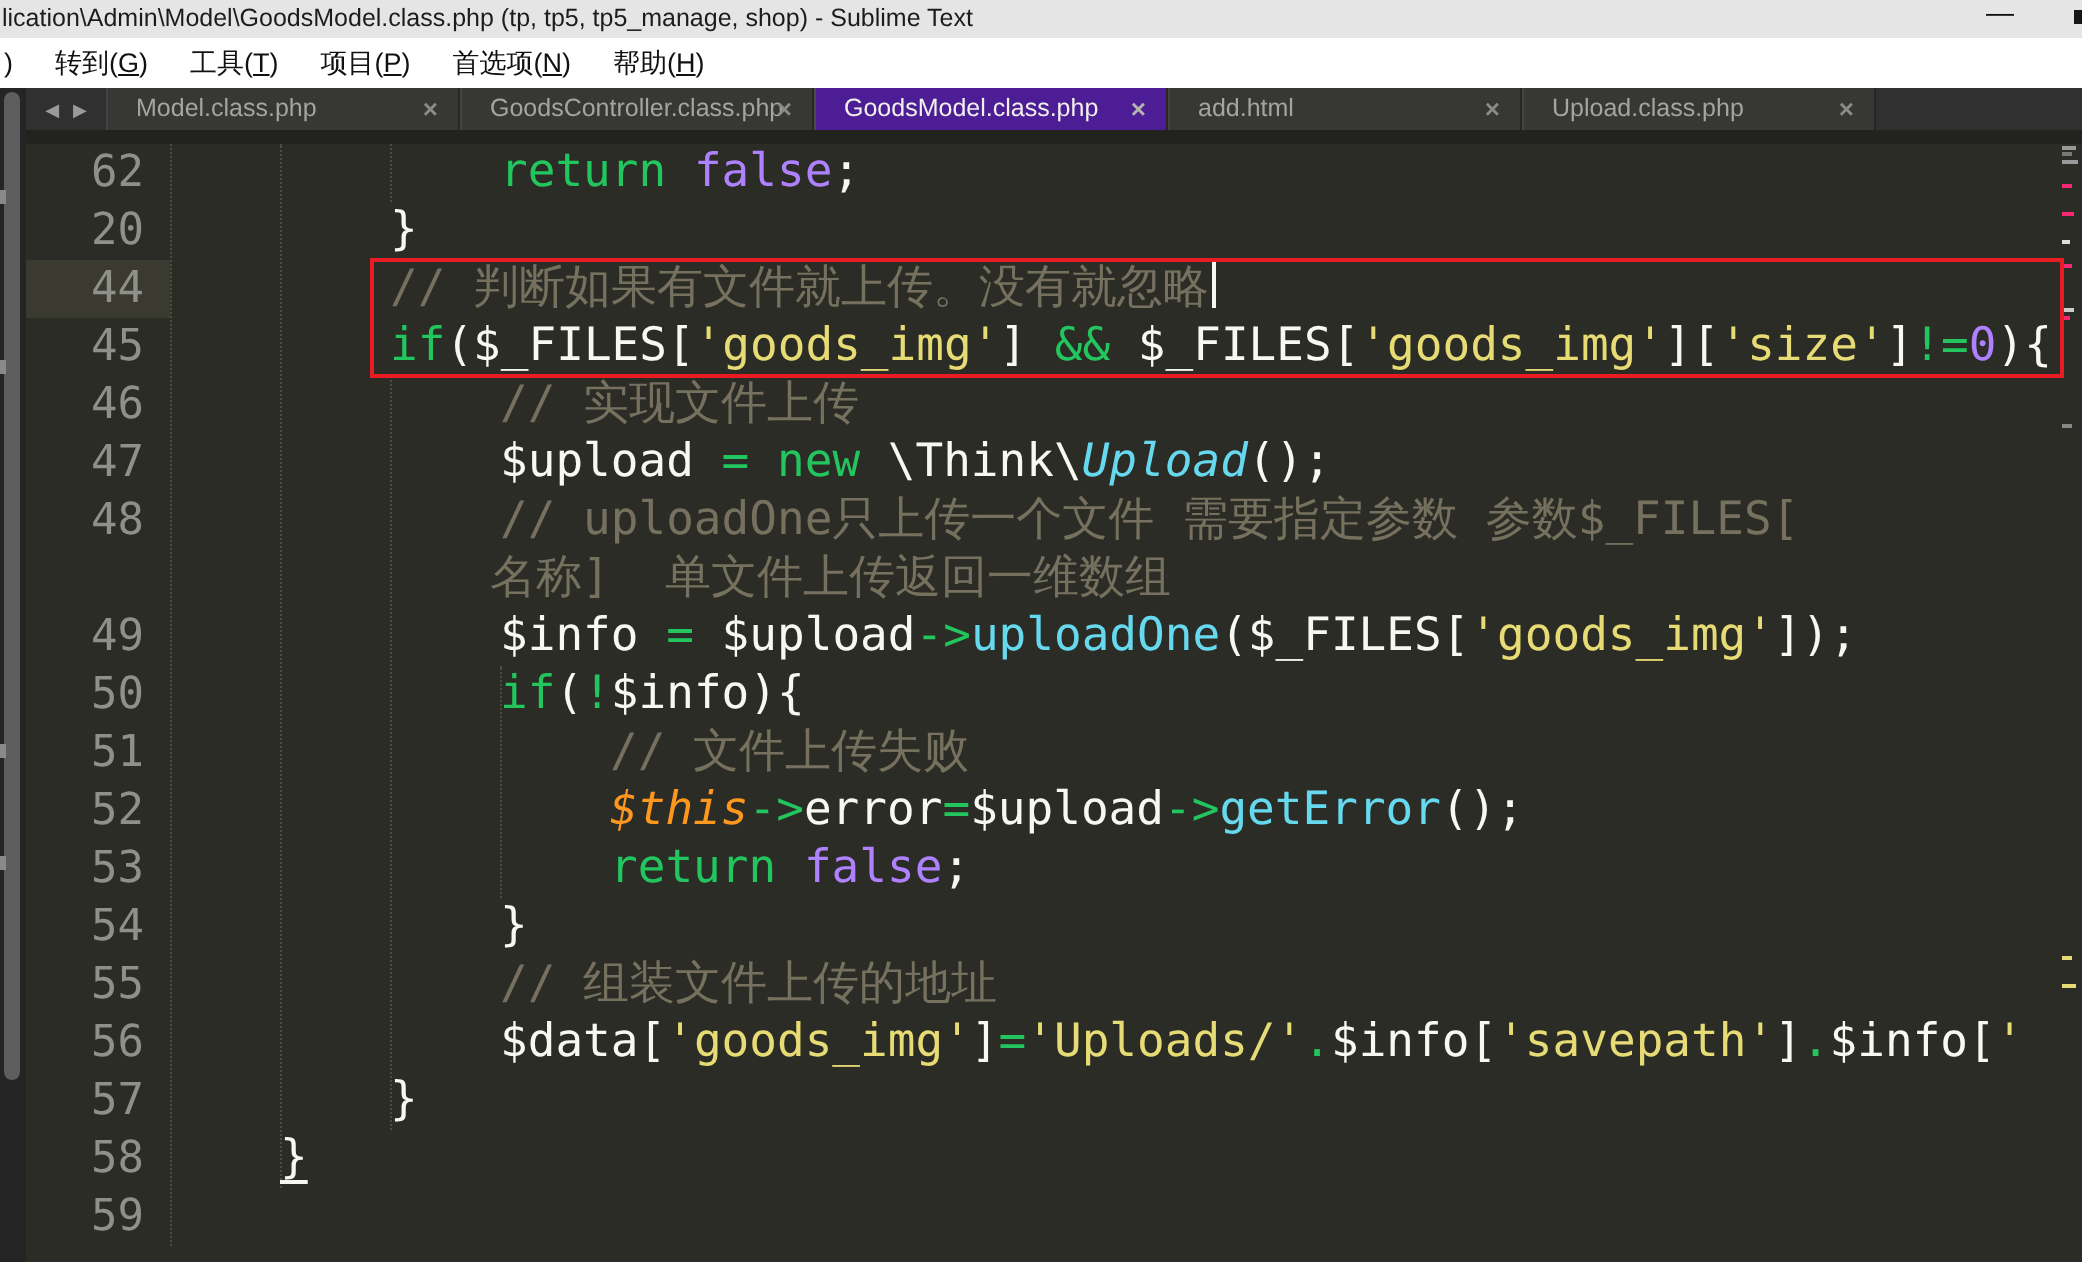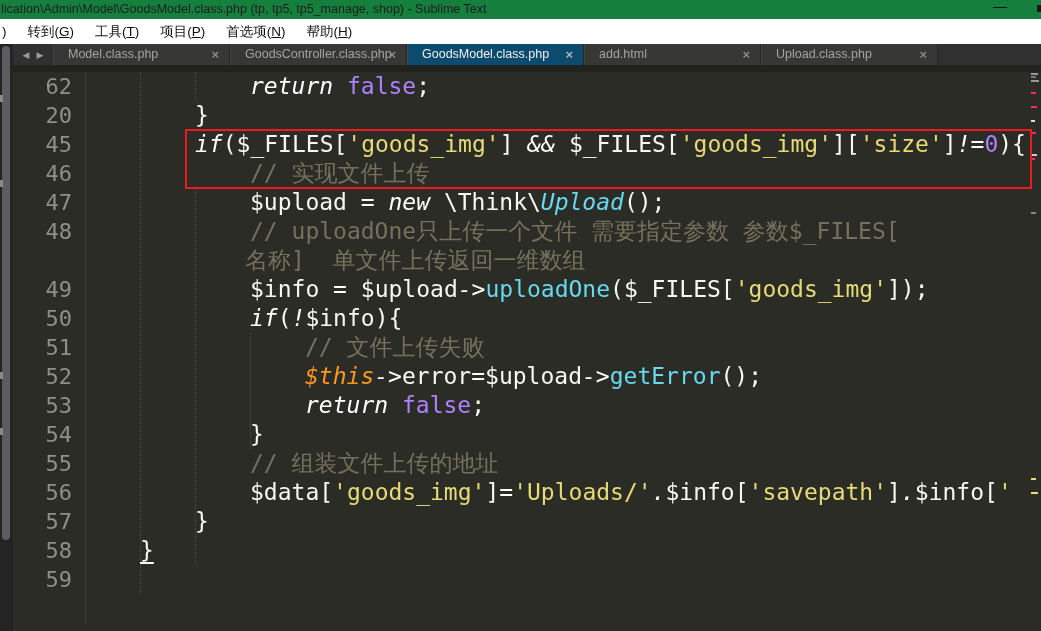--- a/index.html
+++ b/index.html
@@ -4,21 +4,21 @@
 <style>
   * { margin:0; padding:0; box-sizing:border-box; }
   html,body { background:#111; }
   .window {
     position:relative; width:1041px; height:631px; overflow:hidden;
     background:#2c2c26; font-family:"Liberation Sans", sans-serif;
   }
   
   .titlebar {
     position:absolute; left:0; top:0; width:1041px; height:19px;
-    background:#15803d; color:#1c1c1c; font-size:12.5px; line-height:19px;
+    background:#e5e5e5; color:#1c1c1c; font-size:12.5px; line-height:19px;
     white-space:nowrap; overflow:hidden;
   }
   .titlebar .title-text { position:absolute; left:1px; top:0; }
   .titlebar .min-btn {
     position:absolute; left:988px; top:-3px; width:24px; text-align:center;
     font-size:14px; color:#111; cursor:default;
   }
   .titlebar .btn-sliver { position:absolute; right:0; top:5px; width:4px; height:7px; background:#161616; }
   
   .menubar {
@@ -37,21 +37,21 @@
   .tab-nav {
     width:40px; display:flex; align-items:center; justify-content:center;
     gap:7px; color:#9a9a9a; font-size:9px;
   }
   .tab {
     position:relative; width:177px; background:#373734; color:#a4a4a0;
     font-size:12.5px; line-height:21px; padding-left:14px;
     border-right:1px solid #262624; border-left:1px solid #434340;
     white-space:nowrap; overflow:hidden; cursor:default;
   }
-  .tab.active { background:#0c4a6e; color:#f0f0ec; border-left-color:#4a4a46; }
+  .tab.active { background:#4c1d95; color:#f0f0ec; border-left-color:#4a4a46; }
   .tab .tab-close {
     position:absolute; right:10px; top:0; font-size:13px; font-weight:bold; color:#8a8a86;
   }
   .tab.active .tab-close { color:#b4b4b0; }
   .substrip { position:absolute; left:13px; top:65px; width:1028px; height:7px; background:#22221f; }
   
   .left-strip { position:absolute; left:0; top:44px; width:13px; height:587px; background:#242424; z-index:6; }
   .left-thumb { position:absolute; left:2px; top:2px; width:8px; height:494px; background:#5d5d5f; border-radius:4px; }
   .strip-frag { position:absolute; left:0; width:3px; height:7px; background:#8a8a8a; }
   
@@ -61,21 +61,21 @@
     font-family:"DejaVu Sans Mono", monospace; font-size:23px; line-height:29px;
   }
   .guide { position:absolute; width:0; border-left:1px dotted #4d4d44; z-index:1; }
   .code-row { position:relative; height:29px; white-space:pre; z-index:2; }
   .gutter-cell {
     position:absolute; left:0; top:0; width:72px; height:29px;
     color:#8f908a; font-size:22px; text-align:right; padding-right:13px;
   }
   .code-row.hl .gutter-cell { background:#3b3a30; }
   .code-text { position:absolute; top:0; }
-  .k  { color:#ffffff;font-style:italic; }
+  .k  { color:#22c55e; }
   .v  { color:#ae81ff; }
   .s  { color:#e6db74; }
   .c  { color:#75715e; }
   .f  { color:#66d9ef; }
   .fi { color:#66d9ef; font-style:italic; }
   .oi { color:#fd971f; font-style:italic; }
   .w  { color:#f8f8f2; }
   .wu { color:#f8f8f2; text-decoration:underline; text-underline-offset:4px; }
   .caret { display:inline-block; width:2px; height:23px; background:#f8f8f2; vertical-align:-3px; margin-left:1px; }
   
@@ -118,20 +118,21 @@
   <div class="strip-frag" style="top: 51px;"></div>
       <div class="strip-frag" style="top: 136px;"></div>
       <div class="strip-frag" style="top: 328px;"></div>
       <div class="strip-frag" style="top: 384px;"></div>
     </div>
 
   <div class="editor">
     <div id="code-area">
         <div class="code-row"><span class="gutter-cell">62</span><span class="code-text" style="left: 237px;"><span class="k">return</span><span class="w"> </span><span class="v">false</span><span class="w">;</span></span></div>
         <div class="code-row"><span class="gutter-cell">20</span><span class="code-text" style="left: 182px;"><span class="w">}</span></span></div>
+        <div class="code-row hl"><span class="gutter-cell">44</span><span class="code-text" style="left: 182px;"><span class="c">// 判断如果有文件就上传。没有就忽略</span><span class="caret"></span></span></div>
         <div class="code-row"><span class="gutter-cell">45</span><span class="code-text" style="left: 182px;"><span class="k">if</span><span class="w">($_FILES[</span><span class="s">'goods_img'</span><span class="w">] </span><span class="k">&amp;&amp;</span><span class="w"> $_FILES[</span><span class="s">'goods_img'</span><span class="w">][</span><span class="s">'size'</span><span class="w">]</span><span class="k">!=</span><span class="v">0</span><span class="w">){</span></span></div>
         <div class="code-row"><span class="gutter-cell">46</span><span class="code-text" style="left: 237px;"><span class="c">// 实现文件上传</span></span></div>
         <div class="code-row"><span class="gutter-cell">47</span><span class="code-text" style="left: 237px;"><span class="w">$upload </span><span class="k">=</span><span class="w"> </span><span class="k">new</span><span class="w"> \Think\</span><span class="fi">Upload</span><span class="w">();</span></span></div>
         <div class="code-row"><span class="gutter-cell">48</span><span class="code-text" style="left: 237px;"><span class="c">// uploadOne只上传一个文件 需要指定参数 参数$_FILES[</span></span></div>
         <div class="code-row"><span class="gutter-cell"></span><span class="code-text" style="left: 232px;"><span class="c">名称]  单文件上传返回一维数组</span></span></div>
         <div class="code-row"><span class="gutter-cell">49</span><span class="code-text" style="left: 237px;"><span class="w">$info </span><span class="k">=</span><span class="w"> $upload</span><span class="k">-&gt;</span><span class="f">uploadOne</span><span class="w">($_FILES[</span><span class="s">'goods_img'</span><span class="w">]);</span></span></div>
         <div class="code-row"><span class="gutter-cell">50</span><span class="code-text" style="left: 237px;"><span class="k">if</span><span class="w">(</span><span class="k">!</span><span class="w">$info){</span></span></div>
         <div class="code-row"><span class="gutter-cell">51</span><span class="code-text" style="left: 292px;"><span class="c">// 文件上传失败</span></span></div>
         <div class="code-row"><span class="gutter-cell">52</span><span class="code-text" style="left: 292px;"><span class="oi">$this</span><span class="k">-&gt;</span><span class="w">error</span><span class="k">=</span><span class="w">$upload</span><span class="k">-&gt;</span><span class="f">getError</span><span class="w">();</span></span></div>
         <div class="code-row"><span class="gutter-cell">53</span><span class="code-text" style="left: 292px;"><span class="k">return</span><span class="w"> </span><span class="v">false</span><span class="w">;</span></span></div>

